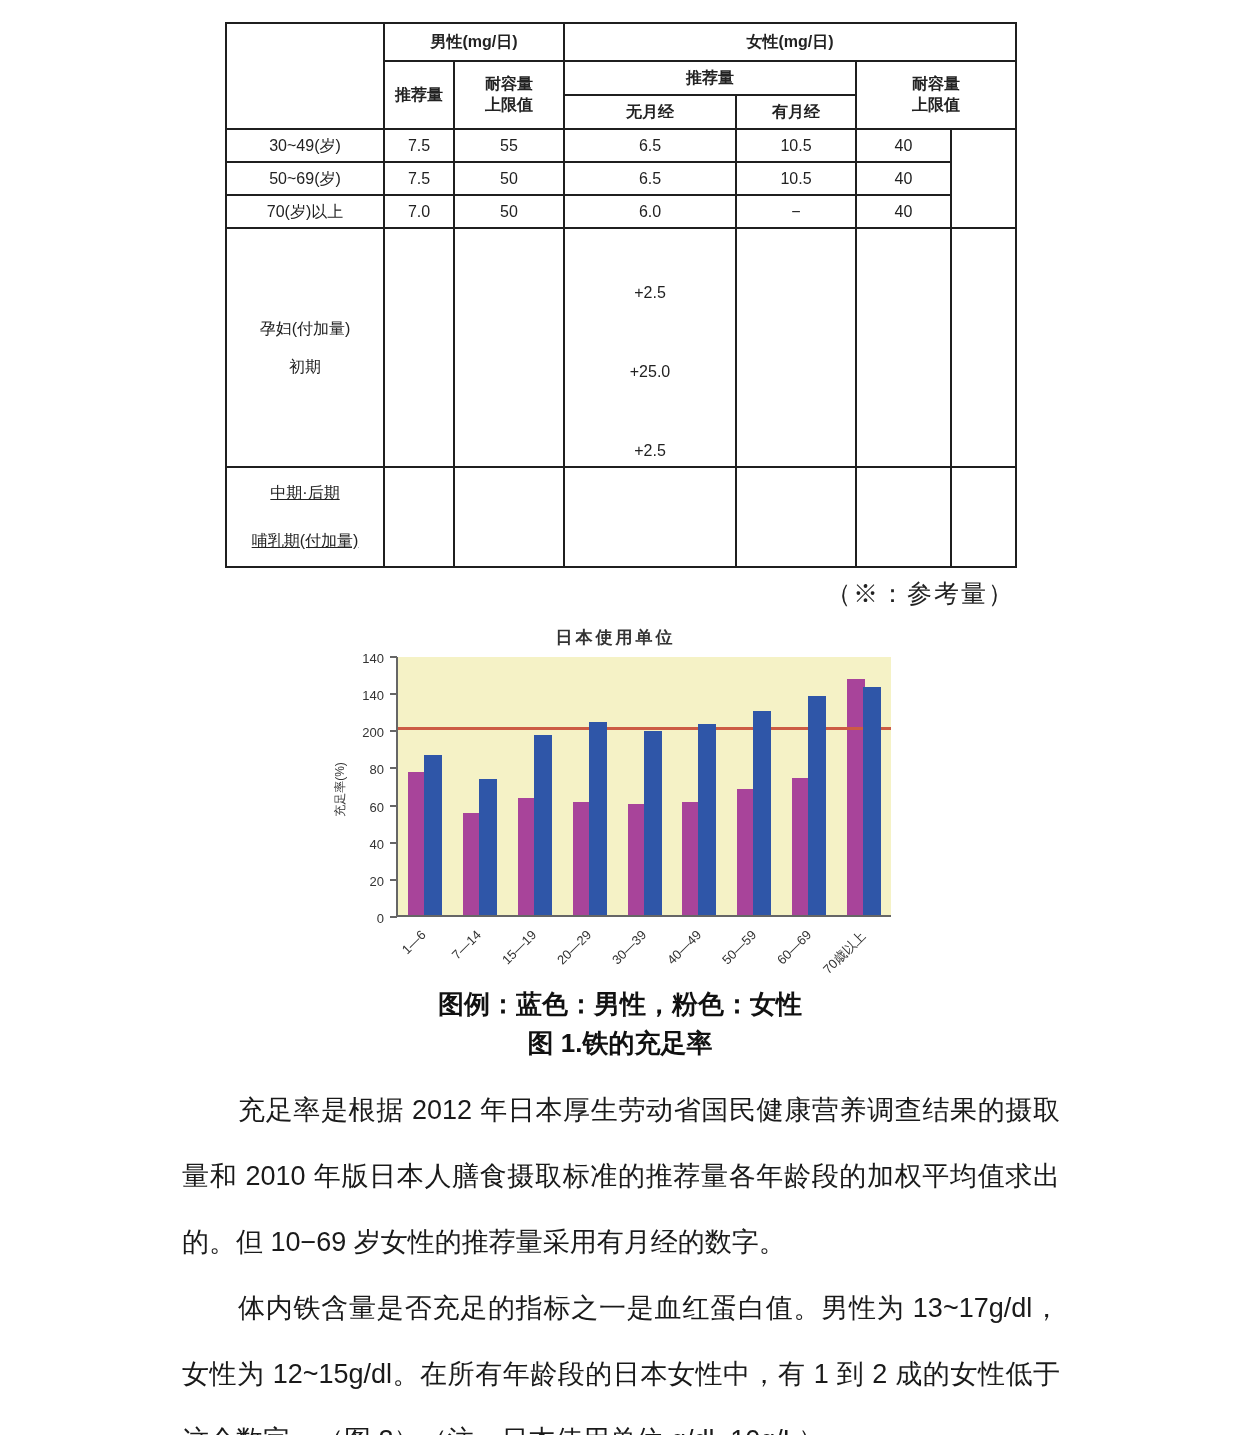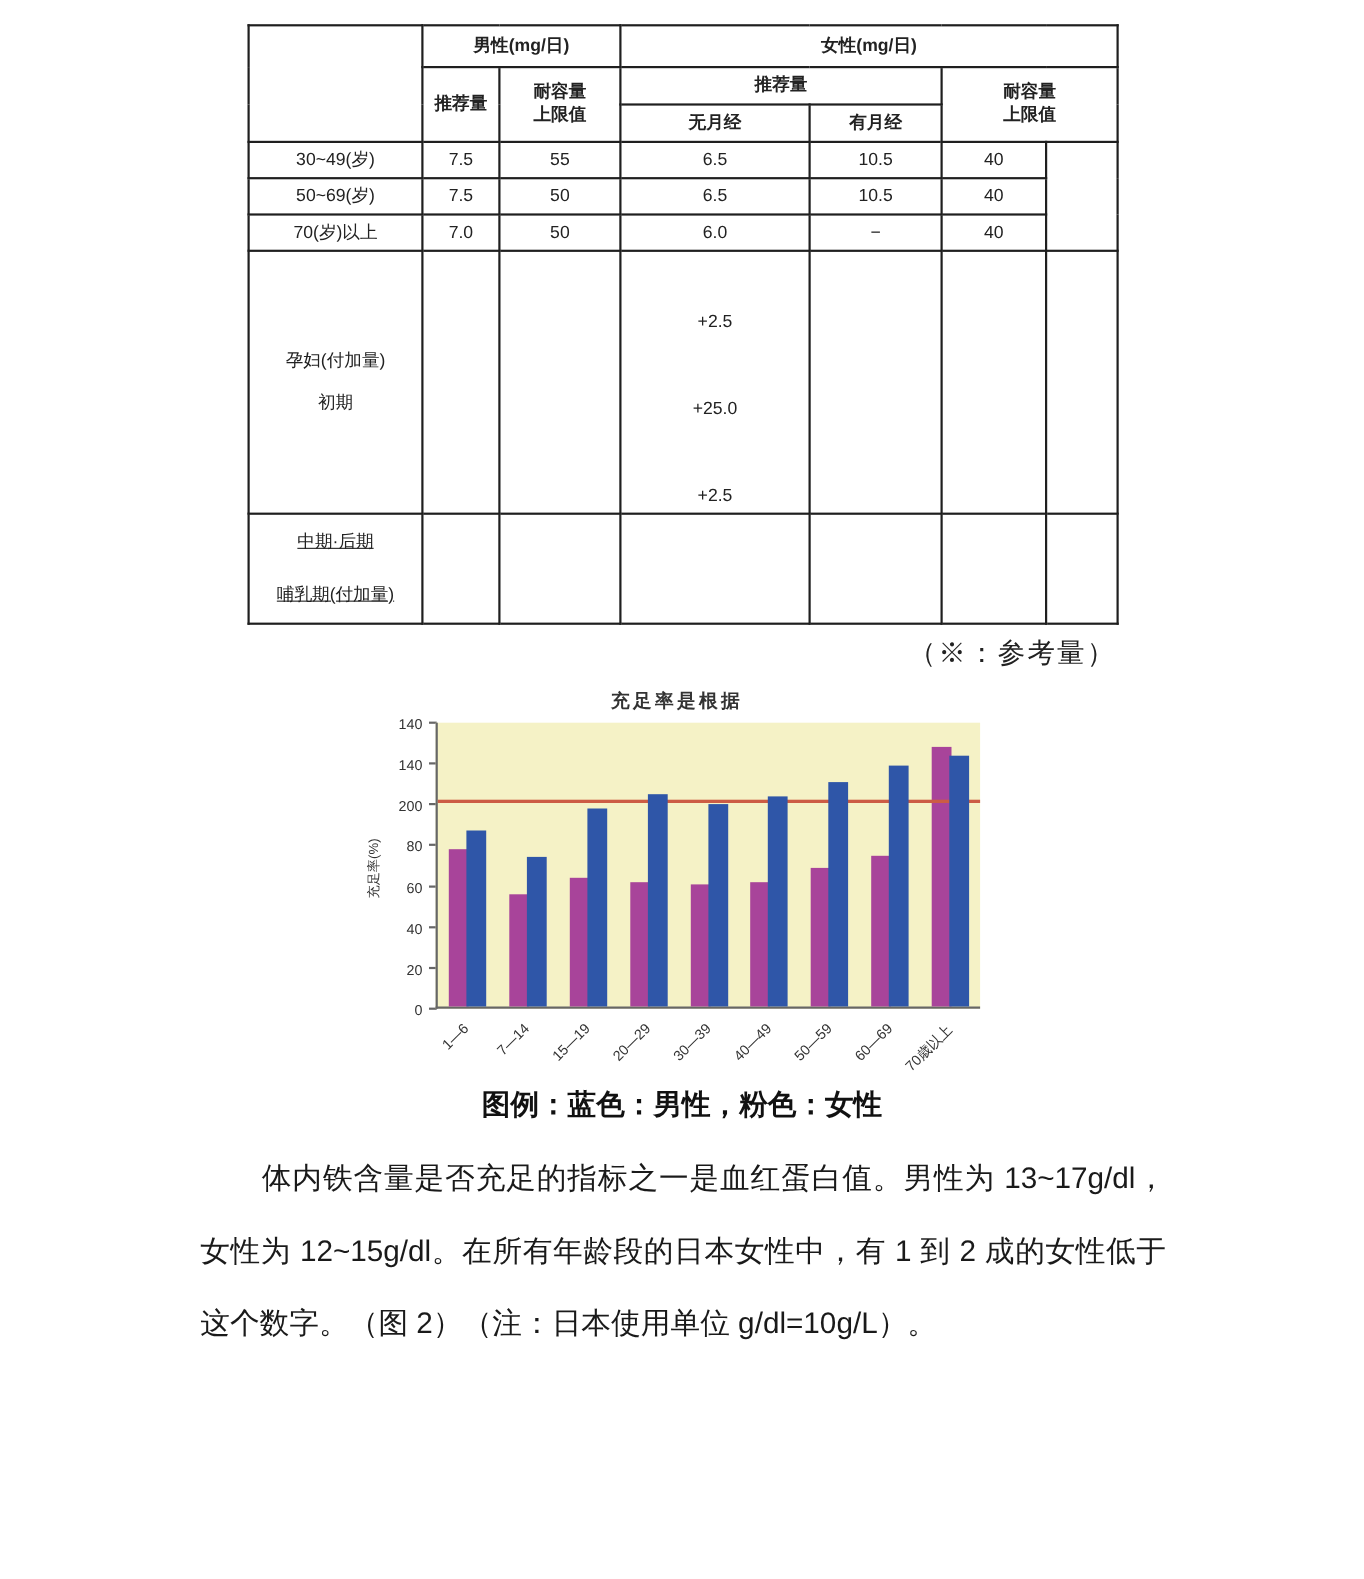--- a/index.html
+++ b/index.html
@@ -241,21 +241,21 @@
       <td></td>
       <td></td>
       <td></td>
     </tr>
   </tbody>
     </table>
 
   <div class="footnote">（※：参考量）</div>
 
   <div class="chart-wrap">
-    <div class="chart-title">充足率是根据</div>
+    <div class="chart-title">日本使用单位</div>
     <div class="chart-body">
       <div class="ylab-col">
         <span>充足率(%)</span>
       </div>
       <div class="ytick-col">
           <span class="ytick" style="bottom: -9px;">0</span>
           <i class="ymark" style="bottom: -1px;"></i>
           <span class="ytick" style="bottom: 28.1429px;">20</span>
           <i class="ymark" style="bottom: 36.1429px;"></i>
           <span class="ytick" style="bottom: 65.2857px;">40</span>
@@ -338,18 +338,20 @@
         <div class="xcell">
           <span>60—69</span>
         </div>
         <div class="xcell">
           <span>70歳以上</span>
         </div>
       </div>
   </div>
 
   <div class="chart-legend">图例：蓝色：男性，粉色：女性</div>
+  <div class="chart-caption">图 1.铁的充足率</div>
 
   <div class="bodytext">
+    <p>充足率是根据 2012 年日本厚生劳动省国民健康营养调查结果的摄取量和 2010 年版日本人膳食摄取标准的推荐量各年龄段的加权平均值求出的。但 10−69 岁女性的推荐量采用有月经的数字。</p>
     <p>体内铁含量是否充足的指标之一是血红蛋白值。男性为 13~17g/dl，女性为 12~15g/dl。在所有年龄段的日本女性中，有 1 到 2 成的女性低于这个数字。（图 2）（注：日本使用单位 g/dl=10g/L）。</p>
   </div>
 
 </div>
 
 </body></html>

